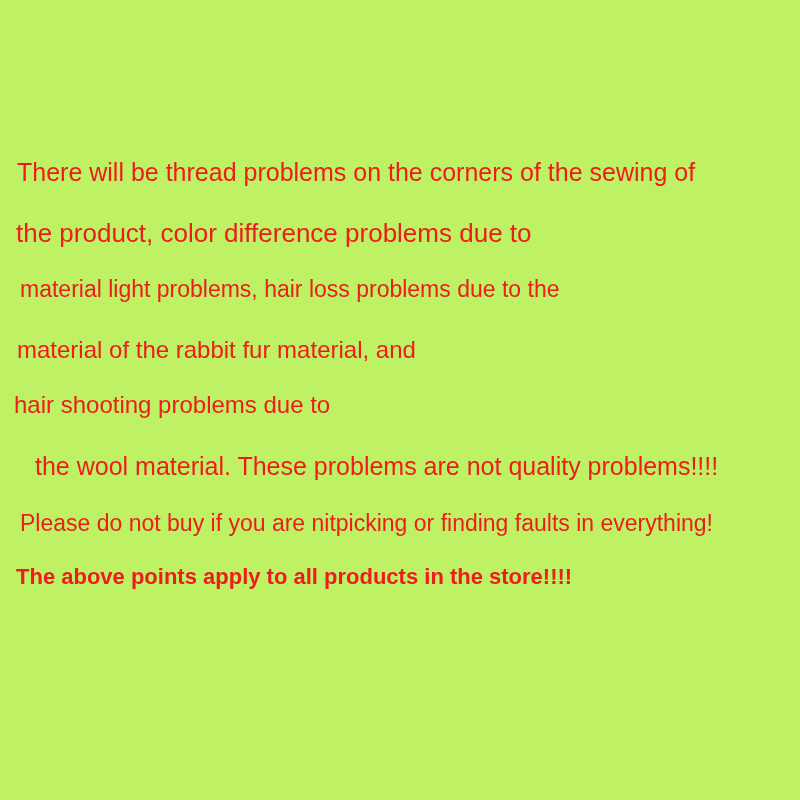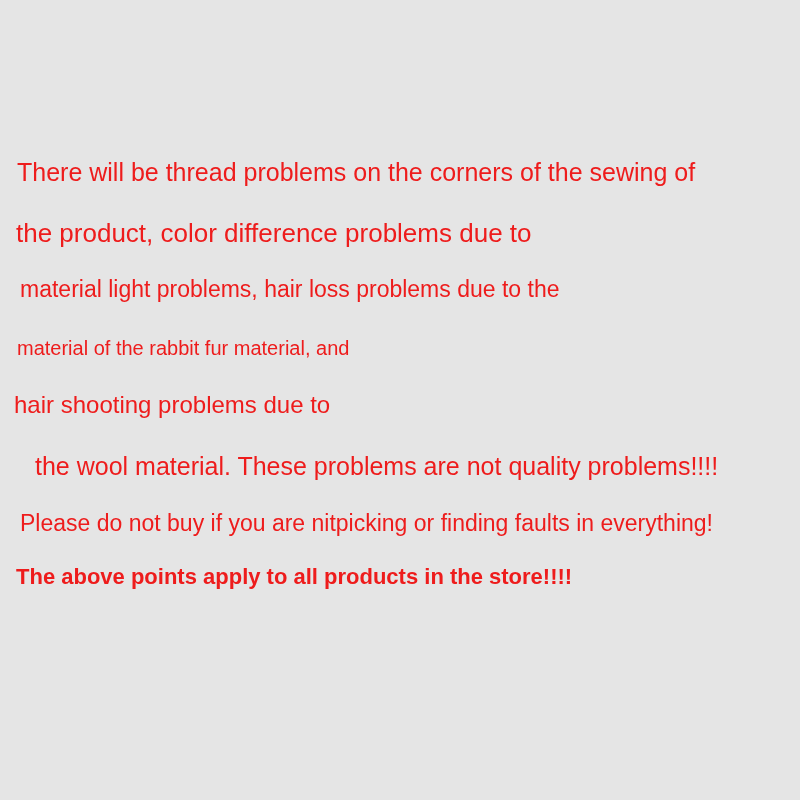--- a/index.html
+++ b/index.html
@@ -10,38 +10,38 @@
   body {
     width: 800px;
     height: 800px;
     overflow: hidden;
     font-family: "Liberation Sans", sans-serif;
   }
   .page {
     position: relative;
     width: 800px;
     height: 800px;
-    background: #e5e5e5;
+    background: #bef264;
   }
   .notice-block {
     position: absolute;
     left: 0;
     top: 148px;
     width: 800px;
   }
   .line {
     color: #ee1c1c;
     white-space: nowrap;
     line-height: 1.0;
     font-weight: 400;
   }
   .l1 { position:absolute; left: 17px;  top: 12px;  font-size: 25px; }
   .l2 { position:absolute; left: 16px;  top: 72px;  font-size: 26px; }
   .l3 { position:absolute; left: 20px;  top: 130px; font-size: 23px; }
-  .l4 { position:absolute; left: 17px;  top: 190px; font-size: 20px; }
+  .l4 { position:absolute; left: 17px;  top: 190px; font-size: 24px; }
   .l5 { position:absolute; left: 14px;  top: 245px; font-size: 24px; }
   .l6 { position:absolute; left: 35px;  top: 306px; font-size: 25px; }
   .l7 { position:absolute; left: 20px;  top: 364px; font-size: 23px; }
   .l8 { position:absolute; left: 16px;  top: 418px; font-size: 22px; font-weight: 600; }
 </style>
 </head>
 <body>
 
 <div class="page">
   <div class="notice-block">

